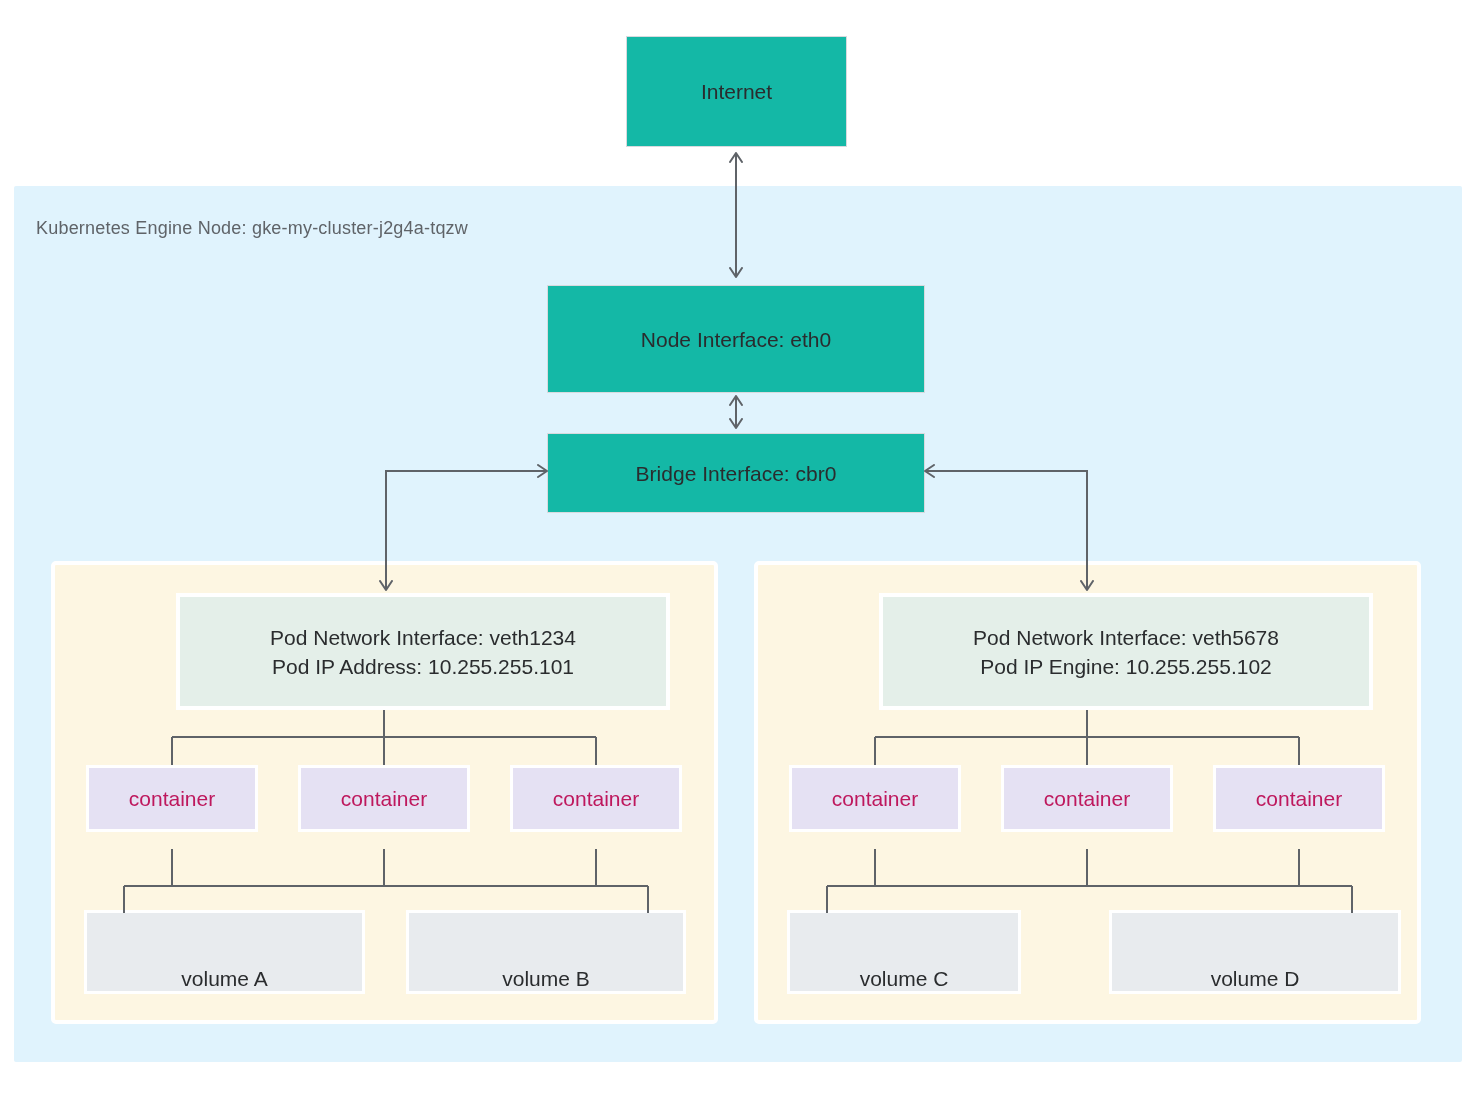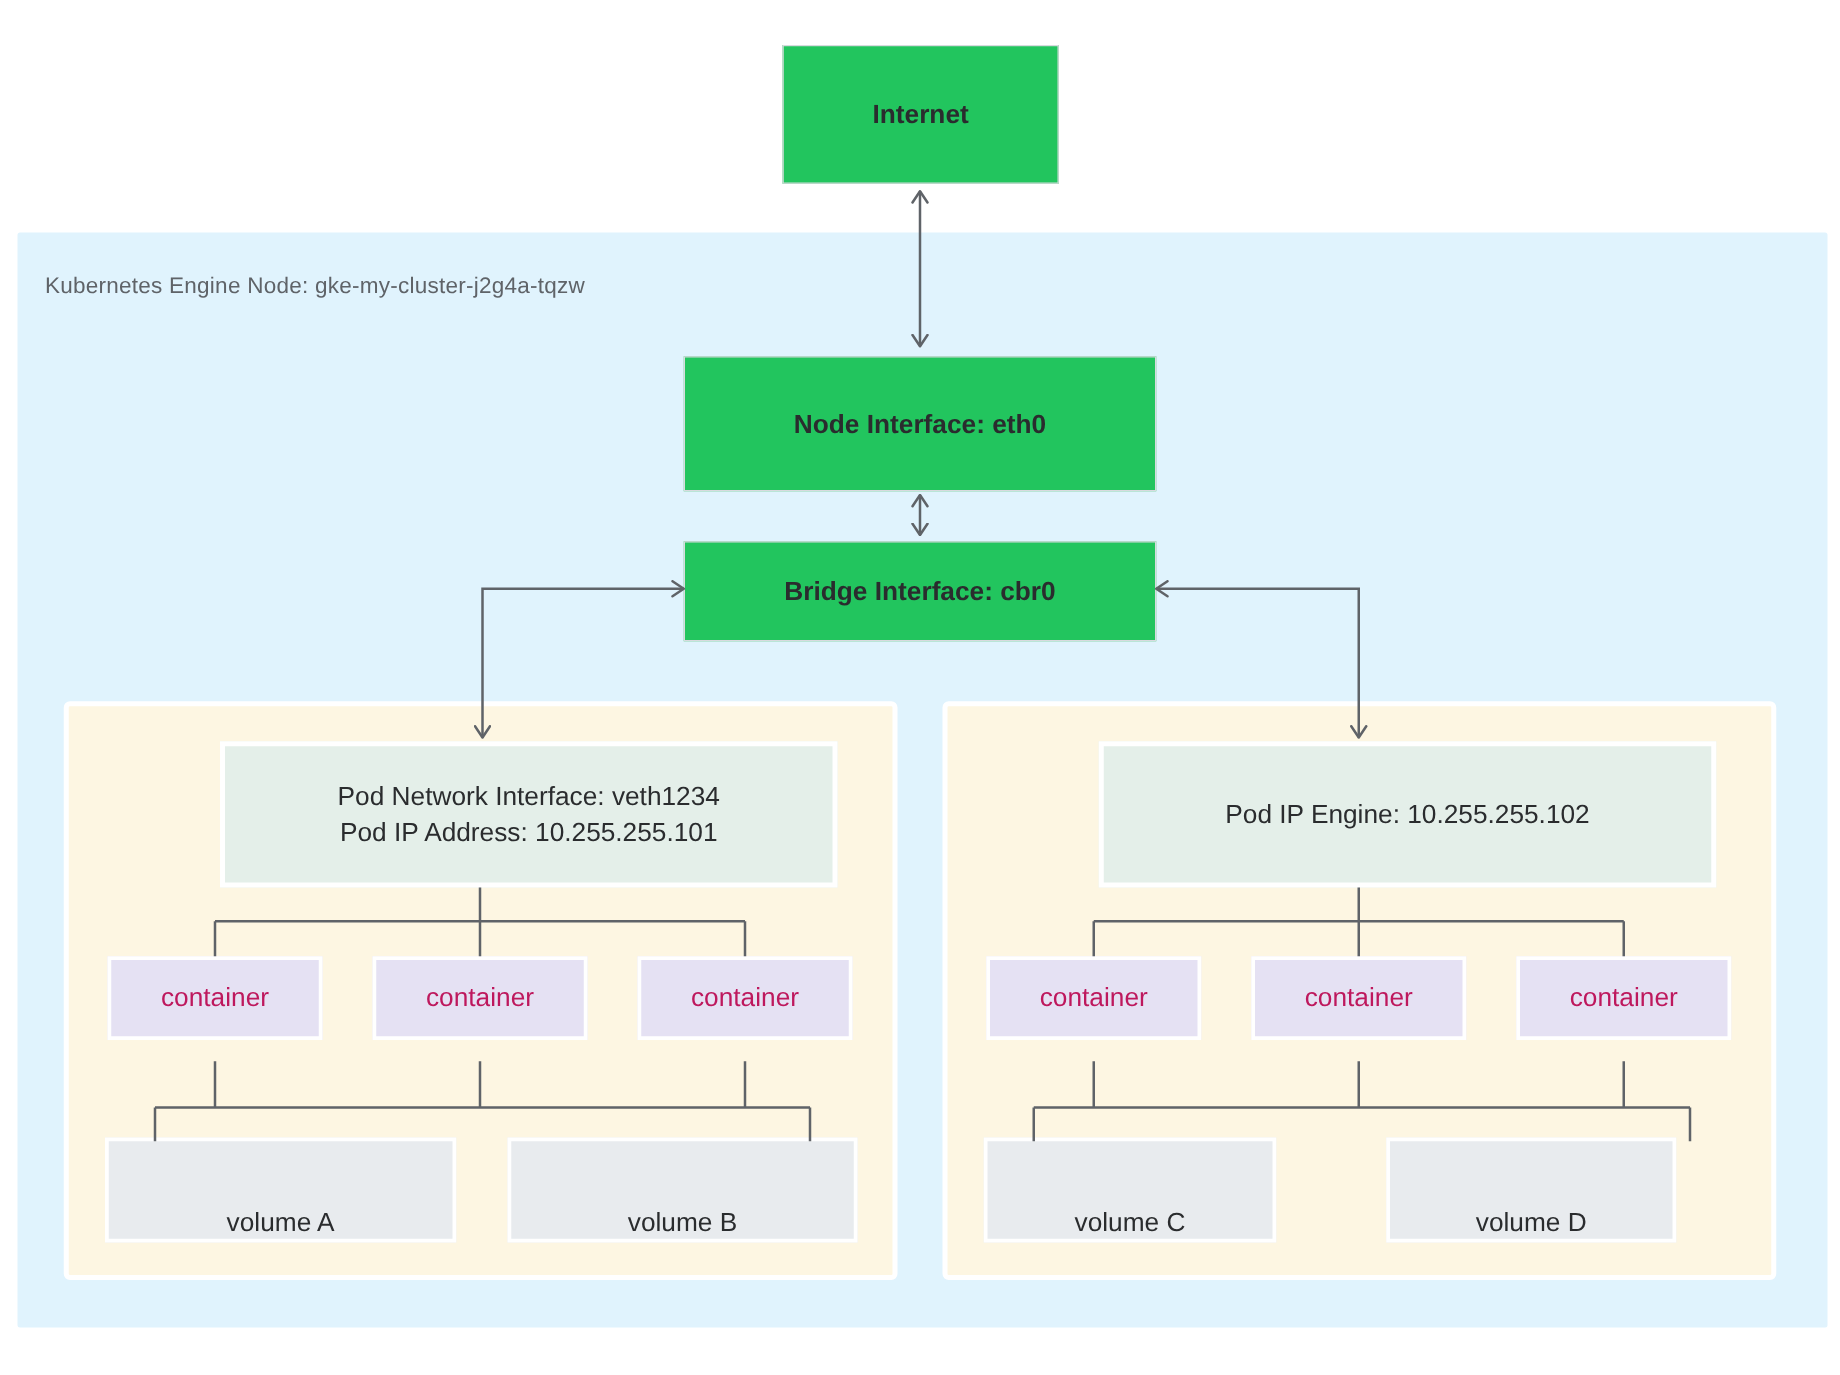--- a/index.html
+++ b/index.html
@@ -26,30 +26,29 @@
   }
   .region-label {
     left: 36px; top: 218px;
     font-size: 18px;
     color: #5f6368;
     letter-spacing: 0.2px;
   }
 
   
   .wbox {
-    background: #22c55e;
+    background: #14b8a6;
     border: 1px solid #d8dade;
     display: flex;
     flex-direction: column;
     justify-content: center;
     text-align: center;
     font-size: 21px;
     color: #2a2c2e;
     line-height: 29px;
-    font-weight: bold;
   }
   .internet-box { left: 626px; top: 36px;  width: 221px; height: 111px; }
   .nodeif-box   { left: 547px; top: 285px; width: 378px; height: 108px; }
   .bridge-box   { left: 547px; top: 433px; width: 378px; height: 80px; }
 
   
   .pod-panel {
     top: 561px;
     width: 667px; height: 463px;
     background: #fdf6e2;
@@ -138,20 +137,21 @@
   <div class="abs wbox bridge-box">
     <span>Bridge Interface: cbr0</span>
   </div>
 
   <div class="abs podif-box left">
     <span>Pod Network Interface: veth1234</span>
     <span>Pod IP Address: 10.255.255.101</span>
   </div>
 
   <div class="abs podif-box right">
+    <span>Pod Network Interface: veth5678</span>
     <span>Pod IP Engine: 10.255.255.102</span>
   </div>
 
   <div class="abs container-box" style="left:86px">
     <span>container</span>
   </div>
   <div class="abs container-box" style="left:298px">
     <span>container</span>
   </div>
   <div class="abs container-box" style="left:510px">
@@ -171,21 +171,21 @@
   <div class="abs volume-box" style="left:84px;width:281px">
     <span>volume A</span>
   </div>
   <div class="abs volume-box" style="left:406px;width:280px">
     <span>volume B</span>
   </div>
 
   <div class="abs volume-box" style="left:787px;width:234px">
     <span>volume C</span>
   </div>
-  <div class="abs volume-box" style="left:1109px;width:232px">
+  <div class="abs volume-box" style="left:1109px;width:292px">
     <span>volume D</span>
   </div>
 
   <svg class="abs connector-layer" viewBox="0 0 1472 1100" xmlns="http://www.w3.org/2000/svg">
     <defs>
       <marker id="ah" viewBox="-10 -7 11 14" markerWidth="11" markerHeight="14" refX="0" refY="0" orient="auto-start-reverse" markerUnits="userSpaceOnUse">
         <path d="M-9,-6 L0,0 L-9,6" fill="none" stroke="#5f6368" stroke-width="2" stroke-linecap="round" stroke-linejoin="round"></path>
       </marker>
     </defs>
 

